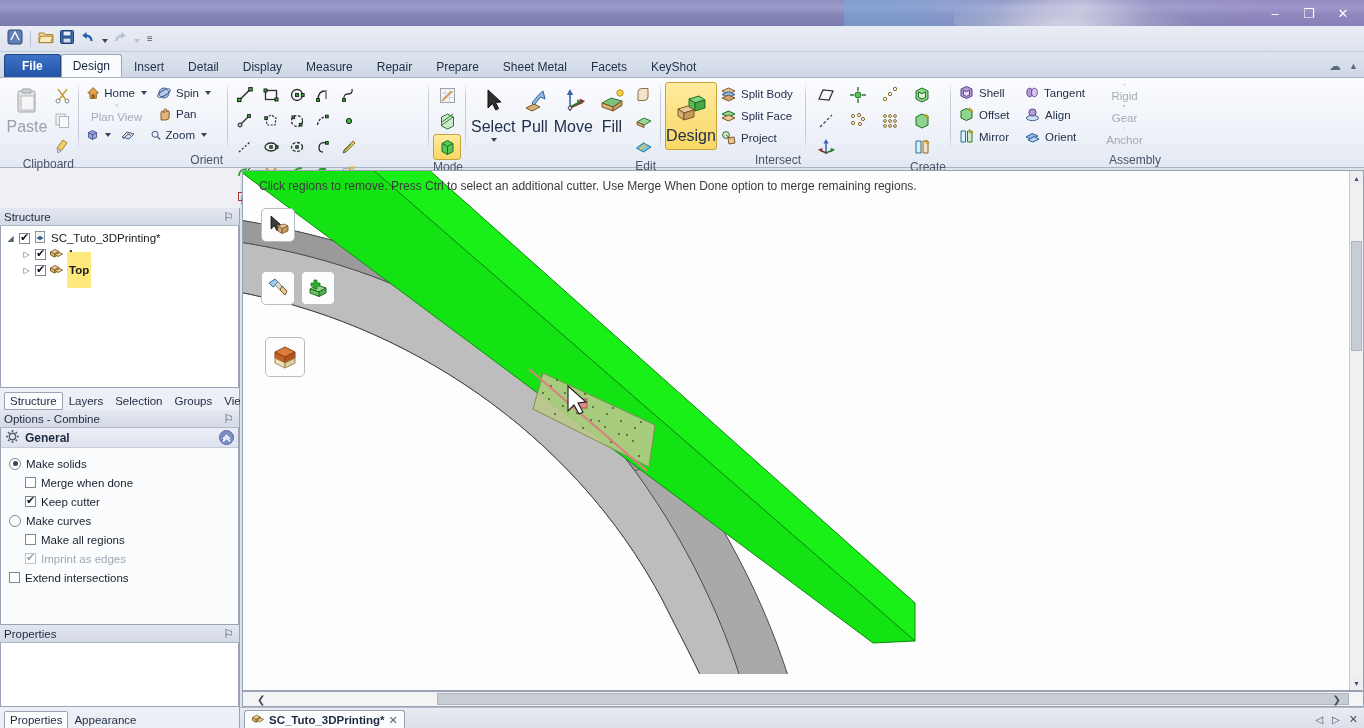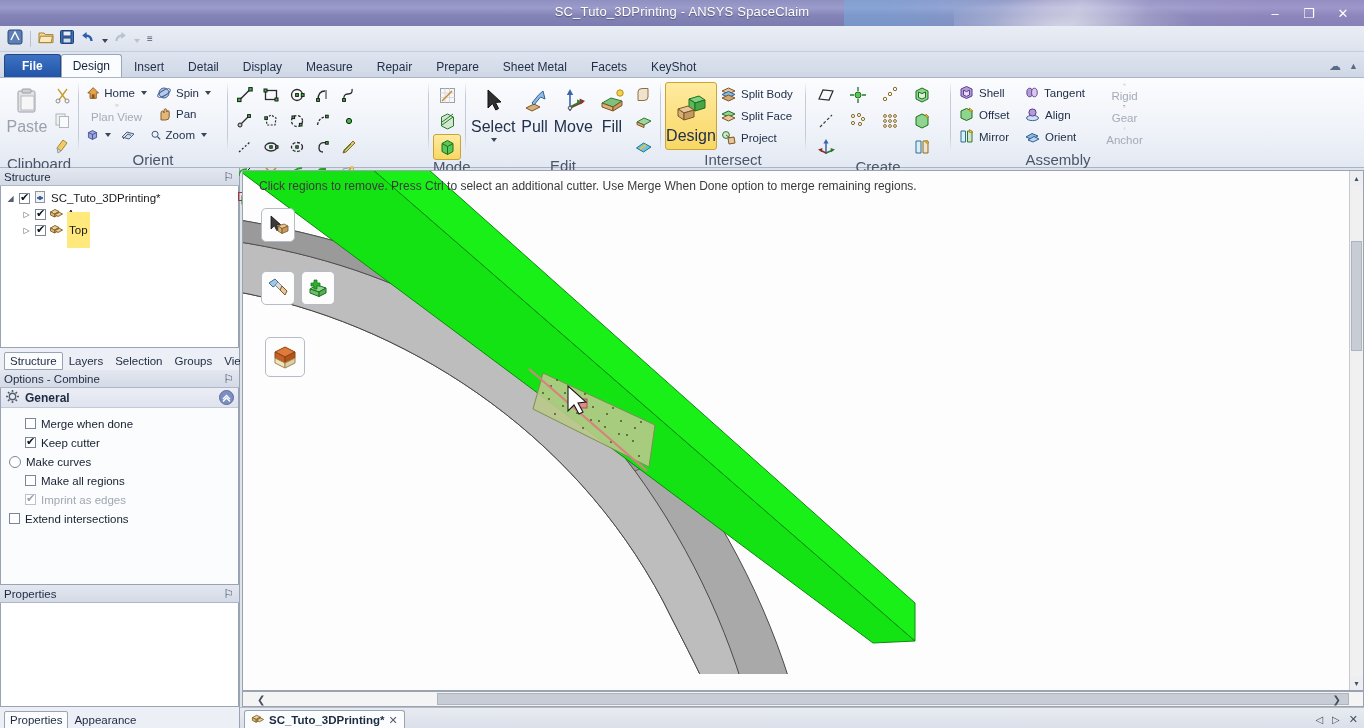--- a/index.html
+++ b/index.html
@@ -42,21 +42,21 @@
   .tab.file { background:linear-gradient(to bottom,#3d72c4,#2255a8); color:#fff;
     border-color:#24497f; font-weight:bold; padding:0 17px; height:23px; line-height:23px; }
   .tab.active { background:#fbfcfe; border-color:#9aa6bd; color:#14233c; height:23px; line-height:23px; }
   .tabstrip-right { position:absolute; right:6px; bottom:4px; display:flex; gap:8px; align-items:center; }
 
   
   .ribbon { height:90px; background:linear-gradient(to bottom,#fbfcfe 0%,#f0f3f9 55%,#e3e9f3 100%);
     border-bottom:1px solid #aab4c6; display:flex; align-items:stretch; position:relative; }
   .rgroup { display:flex; flex-direction:column; position:relative; padding:2px 4px 0 4px; }
   .rgroup-body { flex:1; display:flex; align-items:flex-start; padding-top:2px; }
-  .rgroup-label { text-align:center; font-size:15px; color:#4a5568; height:14px; line-height:14px; }
+  .rgroup-label { text-align:right; font-size:12px; color:#4a5568; height:14px; line-height:14px; }
   .rsep { width:1px; background:linear-gradient(to bottom,rgba(0,0,0,0),#c3cbd9 20%,#c3cbd9 80%,rgba(0,0,0,0));
     margin-top:4px; margin-bottom:16px; }
   .bigbtn { width:52px; display:flex; flex-direction:column; align-items:center; justify-content:flex-start;
     padding-top:3px; cursor:default; border:1px solid transparent; border-radius:3px; }
   .bigbtn .lbl { font-size:16px; margin-top:2px; color:#22314a; }
   .bigbtn.on { background:linear-gradient(to bottom,#ffeba0,#f8d765); border:1px solid #c8a435; }
   .bigbtn.dis .lbl { color:#9aa1ad; }
   .smlist { display:flex; flex-direction:column; gap:1px; }
   .smbtn { display:flex; align-items:center; gap:4px; height:21px; padding:0 5px 0 2px;
     font-size:11.5px; color:#22314a; cursor:default; border:1px solid transparent; border-radius:3px; white-space:nowrap;}
@@ -66,33 +66,33 @@
     border:1px solid transparent; border-radius:3px; }
   .gcell.on { background:linear-gradient(to bottom,#ffeba0,#f8d765); border:1px solid #c8a435; }
   .caret { width:0;height:0;border-left:3px solid transparent;border-right:3px solid transparent;
     border-top:4px solid #3a4658; display:inline-block; margin-left:2px; }
 
   
   .main { display:flex; height:561px; }
 
   
   .leftcol { width:240px; background:#f0abfc; display:flex; flex-direction:column;
-    border-right:1px solid #9aa3b3; }
+    border-right:1px solid #9aa3b3;margin-top:40px; }
   .panel-hdr { height:18px; background:linear-gradient(to bottom,#e3e7f0,#d4dae6);
     border-bottom:1px solid #aeb7c6; display:flex; align-items:center; padding:0 4px;
     font-size:11.5px; color:#1d2a40; position:relative; }
   .panel-hdr .pin { position:absolute; right:5px; top:2px; font-size:12px; color:#3d4a5e; }
   .treebox { background:#fff; border:1px solid #9aa3b3; border-top:none; flex:1; overflow:hidden; padding:4px 2px;}
   .trow { display:flex; align-items:center; height:16px; gap:3px; font-size:11.5px; white-space:nowrap; cursor:default;}
   .arrow { width:11px; text-align:center; color:#58606e; font-size:8px; }
   .cbx { width:11px; height:11px; border:1px solid #7b8798; background:#fff; display:inline-block;
     position:relative; flex:0 0 auto; }
   .cbx.ck::after { content:"\2714"; position:absolute; left:0px; top:-3px; font-size:11px; color:#10161f; }
   .cbx.ck.gray::after { color:#9aa1ad; }
-  .hl { background:#ffe87c; font-weight:normal; padding:12px 2px; }
+  .hl { background:#ffe87c; font-weight:bold; padding:12px 2px; }
 
   .tabrow { height:22px; display:flex; align-items:flex-end; gap:0; padding-left:4px;
     background:#eceff5; }
   .ltab { font-size:11.5px; padding:2px 5px; color:#1d2a40; cursor:default; border:1px solid transparent;}
   .ltab.active { background:#fbfcfe; border:1px solid #9aa3b3; border-radius:2px 2px 0 0;}
 
   .optbody { background:#fbfcfe; border:1px solid #9aa3b3; border-top:none; height:197px; }
   .sec-hdr { height:20px; background:linear-gradient(to bottom,#eceef6,#dfe3ee);
     border-bottom:1px solid #c3c9d6; display:flex; align-items:center; gap:5px; padding:0 4px;
     font-size:12px; font-weight:bold; color:#1d2a40; position:relative; }
@@ -131,21 +131,20 @@
   .dtab .x { font-size:11px; color:#55606f; font-weight:normal; }
   .doctabs-right { position:absolute; right:6px; bottom:3px; display:flex; gap:9px;
     font-size:10px; color:#45505f; align-items:center; }
 </style>
 </head>
 <body>
 
 <div class="titlebar">
   <div class="tb-swoosh"></div>
   <div class="tb-swoosh2"></div>
-  <div class="tb-title">SC_Tuto_3DPrinting - ANSYS SpaceClaim</div>
   <div class="tb-btns">
     <div class="tb-btn">–</div>
     <div class="tb-btn">❐</div>
     <div class="tb-btn close">✕</div>
   </div>
 </div>
 
 <div class="qat">
   <span class="ic">
     <svg width="18" height="18" viewBox="0 0 18 18">
@@ -828,20 +827,24 @@
         </span>
         <span>General</span>
         <span class="collapse">
           <svg width="15" height="15" viewBox="0 0 15 15">
               <circle cx="7.5" cy="7.5" r="7" fill="#7d8fc0" stroke="#5b6c9c"></circle>
               <path d="M4 9 L7.5 5.5 L11 9 M4 11.5 L7.5 8 L11 11.5" stroke="#fff" fill="none" stroke-width="1.3"></path>
             </svg>
         </span>
       </div>
       <div style="padding:6px 0 0 8px">
+        <div class="orow">
+          <span class="rad on"></span>
+          <span>Make solids</span>
+        </div>
         <div class="orow ind">
           <span class="cbx"></span>
           <span>Merge when done</span>
         </div>
         <div class="orow ind">
           <span class="cbx ck"></span>
           <span>Keep cutter</span>
         </div>
         <div class="orow">
           <span class="rad"></span>

